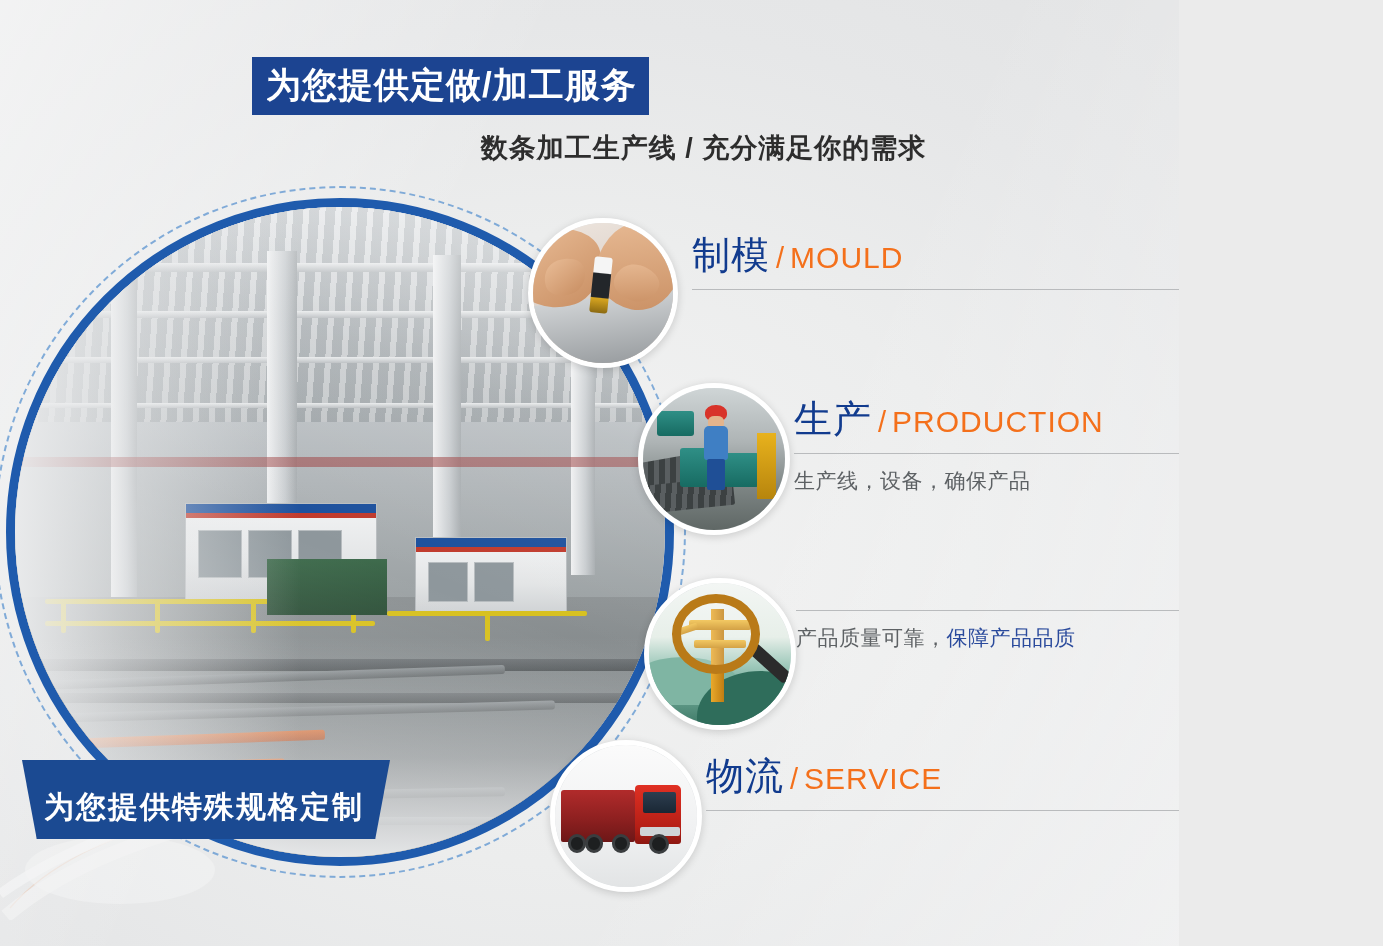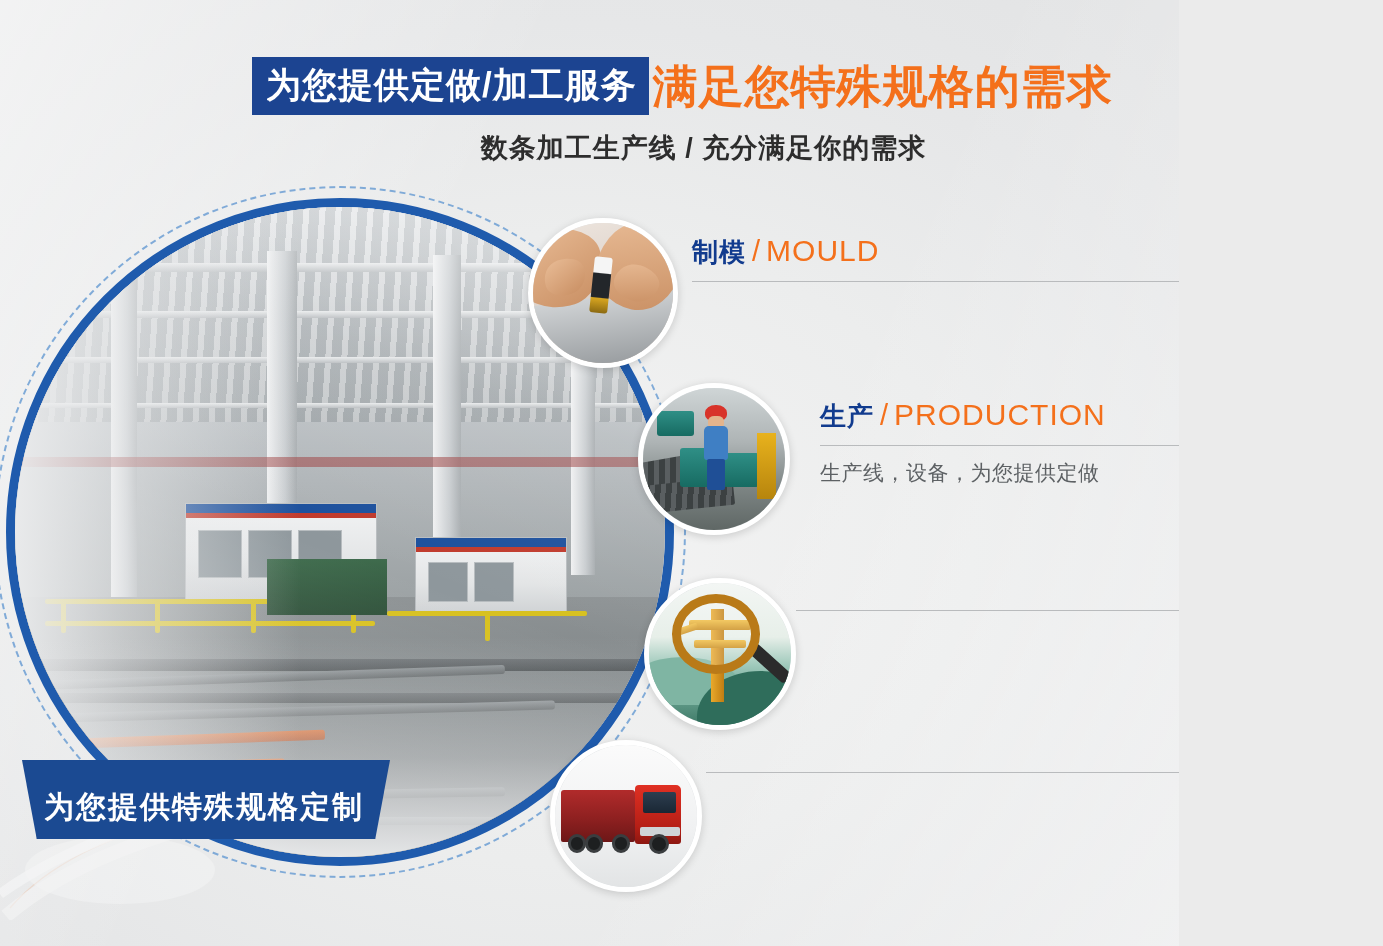--- a/index.html
+++ b/index.html
@@ -126,21 +126,21 @@
   
   .feature{position:absolute;}
   .f-circle{
     position:absolute;border-radius:50%;
     border:5px solid #ffffff;overflow:hidden;
     box-shadow:0 2px 8px rgba(0,0,0,.16);
     background:#dfe2e4;
   }
   .f-body{position:absolute;}
   .f-title{white-space:nowrap;line-height:1;}
-  .f-cn{color:#113b8e;font-size:26px;font-weight:bold;letter-spacing:1px;}
+  .f-cn{color:#113b8e;font-size:38px;font-weight:normal;letter-spacing:1px;}
   .f-slash{color:#f4701b;font-size:29px;margin:0 6px;}
   .f-en{color:#f4701b;font-size:30px;letter-spacing:1px;}
   .f-rule{
     position:relative;height:1px;background:#b9bbbd;margin-top:15px;
   }
   .f-dot{
     position:absolute;right:-14px;top:-6px;width:9px;height:9px;border-radius:50%;
     border:3px solid #c2c4c6;background:#eeeeee;box-sizing:content-box;
   }
   .f-desc{
@@ -253,21 +253,20 @@
   <svg class="watermark" viewBox="0 0 330 130">
     <path d="M10 118 C 60 60, 140 40, 215 10" fill="none" stroke="#f0a070" stroke-width="1.2" opacity=".5"></path>
     <path d="M0 104 C 70 54, 150 30, 240 4" fill="none" stroke="#ffffff" stroke-width="10" opacity=".75"></path>
     <path d="M6 126 C 70 72, 150 46, 250 20" fill="none" stroke="#ffffff" stroke-width="14" opacity=".6"></path>
     <ellipse cx="120" cy="80" rx="95" ry="34" fill="#ffffff" opacity=".5"></ellipse>
   </svg>
 
   <div class="header">
     <div class="head-row">
       <div class="head-badge">为您提供定做/加工服务</div>
-      <div class="head-orange">满足您特殊规格的需求</div>
     </div>
     <div class="sub-head">数条加工生产线 / 充分满足你的需求</div>
   </div>
 
   <div class="svc-banner">为您提供特殊规格定制</div>
 
   <div class="feature">
     <div class="f-circle" style="left:528px;top:218px;width:140px;height:140px;">
       <div class="art">
         <div class="m-bg"></div>
@@ -298,29 +297,29 @@
         <div class="p-mach" style="left:26%;top:42%;width:34%;height:28%;"></div>
         <div class="p-mach" style="left:58%;top:46%;width:24%;height:24%;"></div>
         <div class="p-yellow" style="left:80%;top:32%;width:14%;height:46%;"></div>
         <div class="p-mach" style="left:10%;top:16%;width:26%;height:18%;"></div>
         <div class="p-helmet" style="left:44%;top:12%;width:15%;height:11%;"></div>
         <div class="p-face" style="left:46%;top:20%;width:11%;height:9%;"></div>
         <div class="p-worker-body" style="left:43%;top:27%;width:17%;height:24%;"></div>
         <div class="p-worker-legs" style="left:45%;top:50%;width:13%;height:22%;"></div>
       </div>
     </div>
-    <div class="f-body" style="left:794px;top:400px;width:535px;margin-left:26px;">
+    <div class="f-body" style="left:794px;top:400px;width:535px;">
       <div class="f-title">
         <span class="f-cn">生产</span><span class="f-slash">/</span><span class="f-en">PRODUCTION</span>
       </div>
       <div class="f-rule" style="width:535px;">
         <span class="f-dot"></span>
       </div>
       <div class="f-desc">
-        <span>生产线，设备，为您提供定做</span><span class="hi"></span>
+        <span>生产线，设备，确保产品</span><span class="hi"></span>
       </div>
     </div>
   </div>
 
   <div class="feature">
     <div class="f-circle" style="left:644px;top:578px;width:142px;height:142px;">
       <div class="art">
         <div class="q-bg"></div>
         <div class="q-hill2" style="left:-18%;top:52%;width:84%;height:34%;"></div>
         <div class="q-hill" style="left:34%;top:62%;width:90%;height:40%;"></div>
@@ -329,37 +328,43 @@
         <div class="q-arm" style="left:32%;top:40%;width:36%;height:6%;"></div>
         <div class="q-arm" style="left:18%;top:30%;width:16%;height:5%;transform:rotate(-18deg);"></div>
         <div class="q-handle" style="left:68%;top:52%;width:34%;height:9%;"></div>
         <div class="q-lens" style="left:16%;top:8%;width:62%;height:56%;"></div>
       </div>
     </div>
     <div class="f-body" style="left:796px;top:595px;width:532px;">
       <div class="f-rule" style="width:532px;">
         <span class="f-dot"></span>
       </div>
+      <div class="f-desc">
+        <span>产品质量可靠，</span><span class="hi">保障产品品质</span>
+      </div>
     </div>
   </div>
 
   <div class="feature">
     <div class="f-circle" style="left:550px;top:740px;width:142px;height:142px;">
       <div class="art">
         <div class="s-bg"></div>
         <div class="s-box" style="left:4%;top:32%;width:52%;height:36%;"></div>
         <div class="s-cab" style="left:56%;top:28%;width:33%;height:42%;"></div>
         <div class="s-win" style="left:62%;top:33%;width:23%;height:15%;"></div>
         <div class="s-grill" style="left:60%;top:58%;width:28%;height:6%;"></div>
         <div class="s-wheel" style="left:9%;top:63%;width:13%;height:13%;"></div>
         <div class="s-wheel" style="left:21%;top:63%;width:13%;height:13%;"></div>
         <div class="s-wheel" style="left:40%;top:63%;width:13%;height:13%;"></div>
         <div class="s-wheel" style="left:66%;top:63%;width:14%;height:14%;"></div>
       </div>
     </div>
     <div class="f-body" style="left:706px;top:757px;width:662px;">
+      <div class="f-title">
+        <span class="f-cn">物流</span><span class="f-slash">/</span><span class="f-en">SERVICE</span>
+      </div>
       <div class="f-rule" style="width:662px;">
         <span class="f-dot"></span>
       </div>
     </div>
   </div>
 
 </div>
 
 </body></html>

